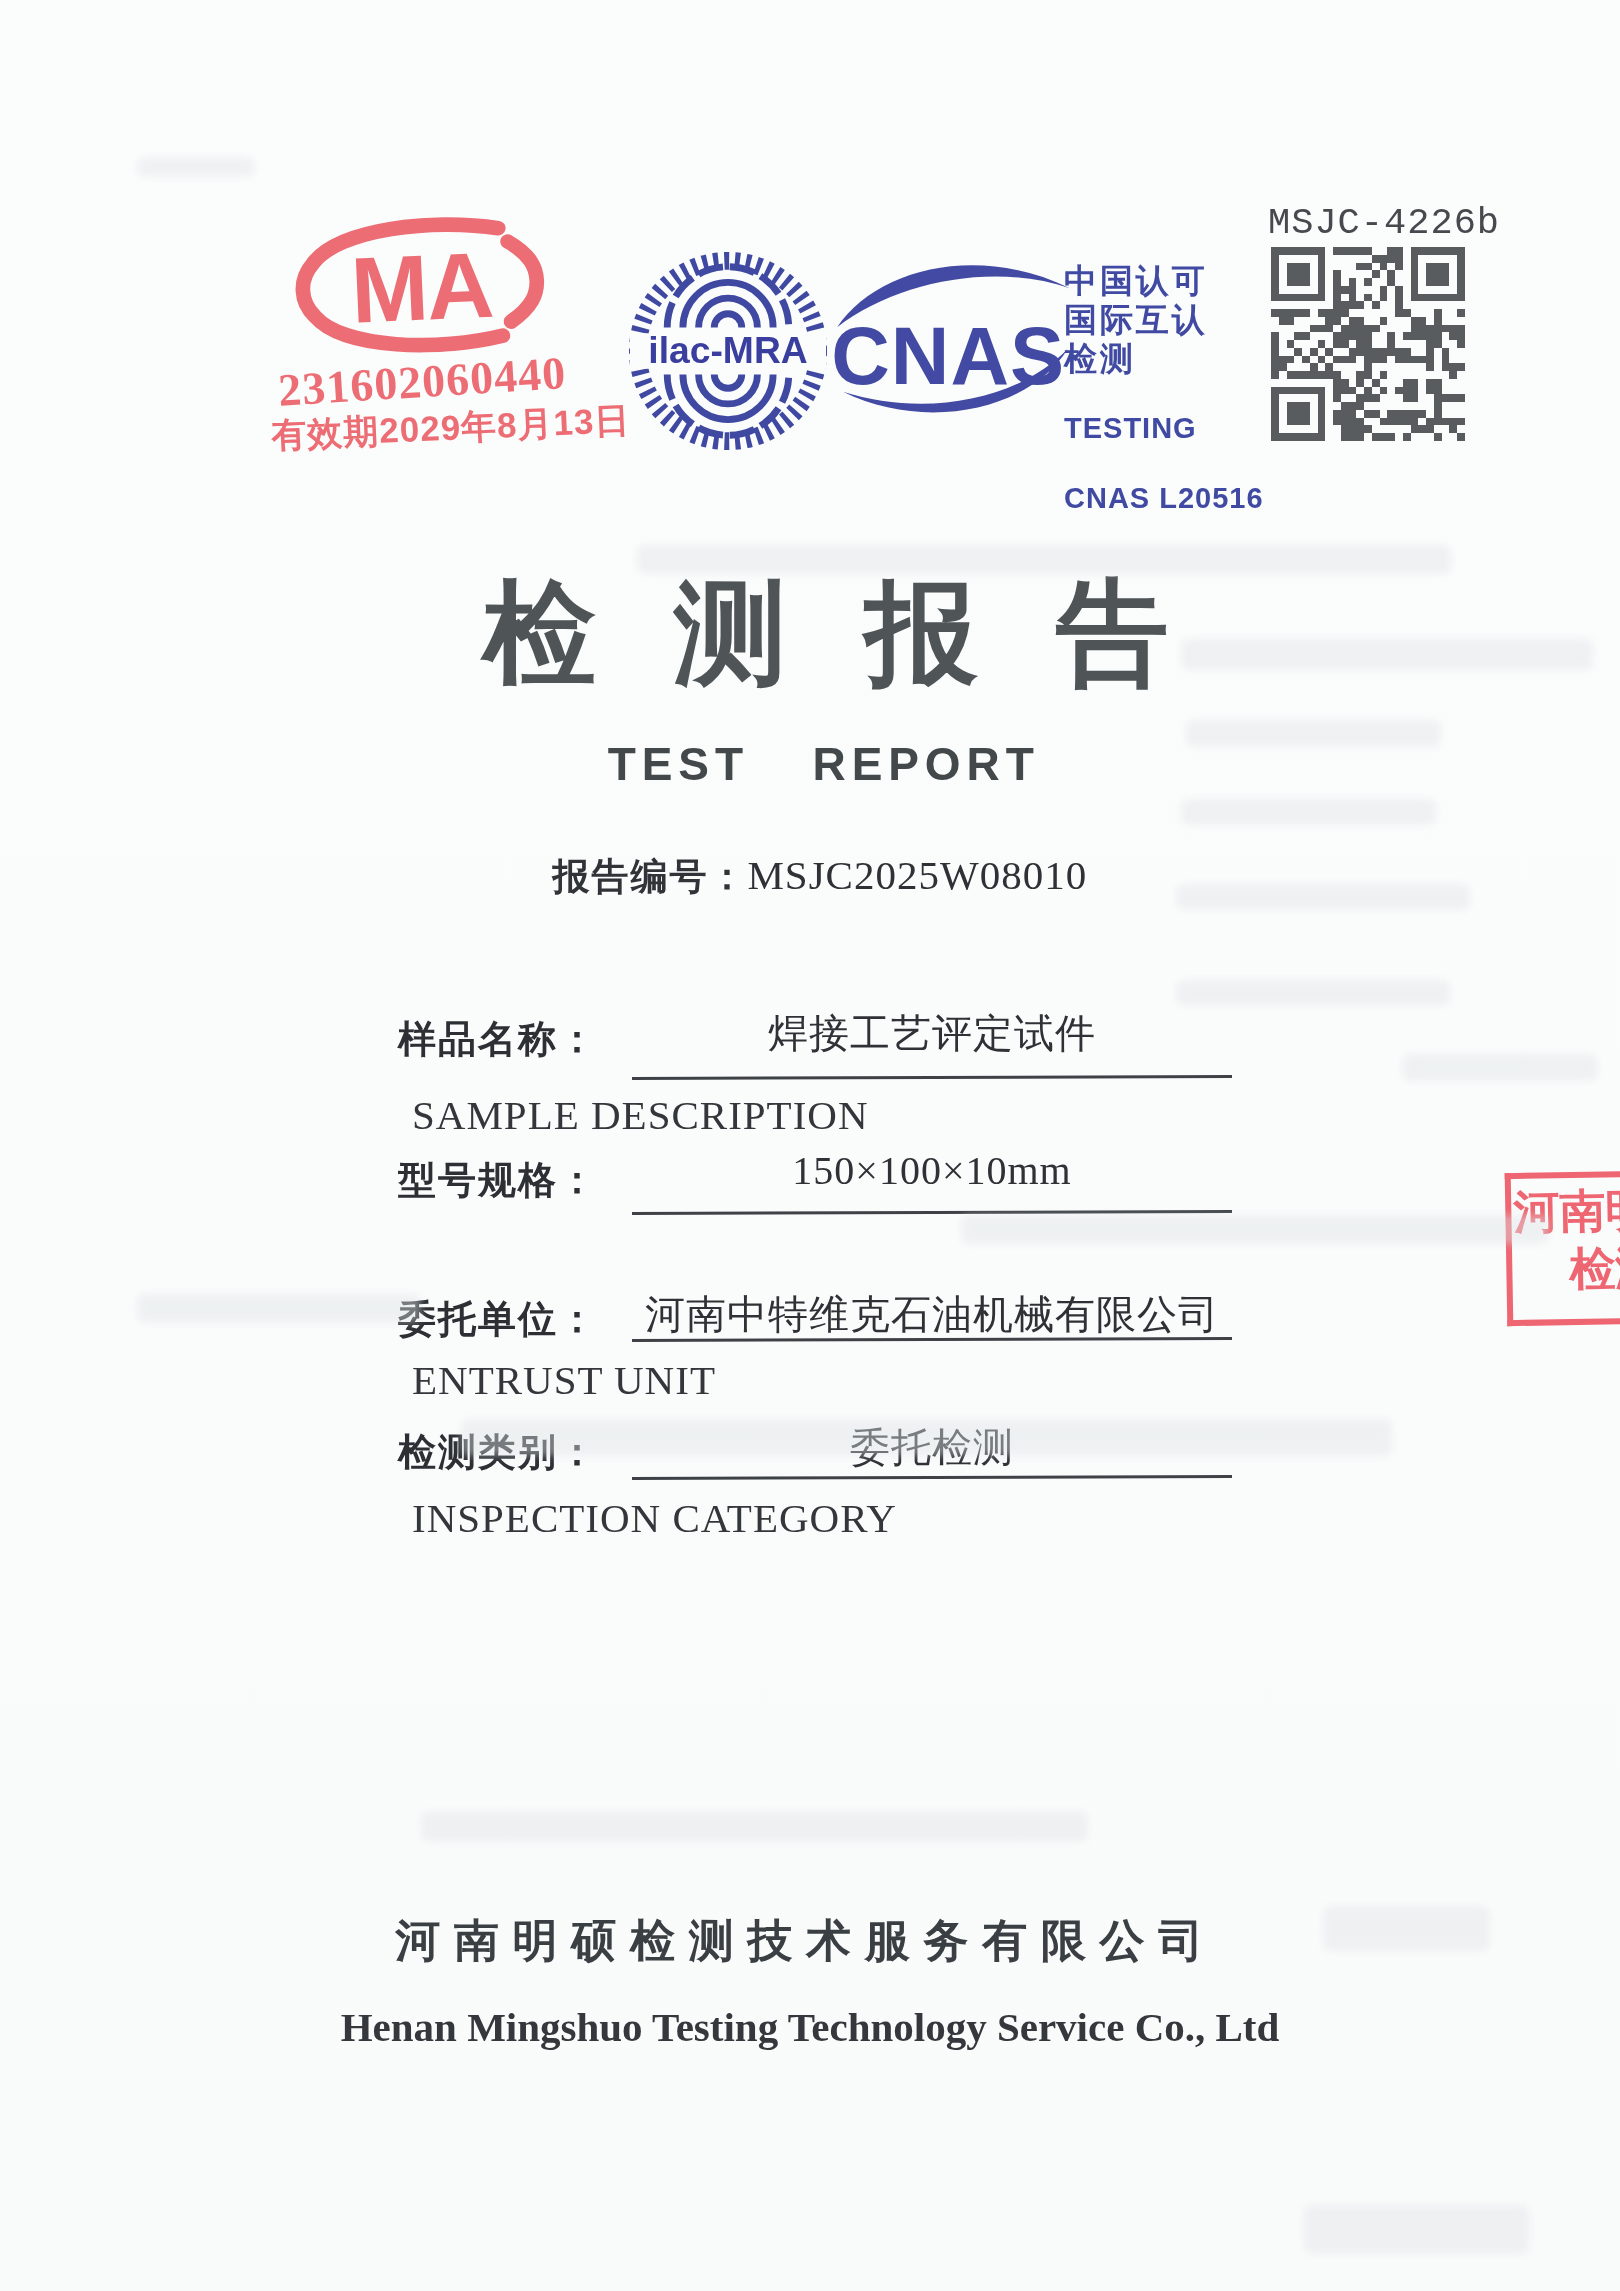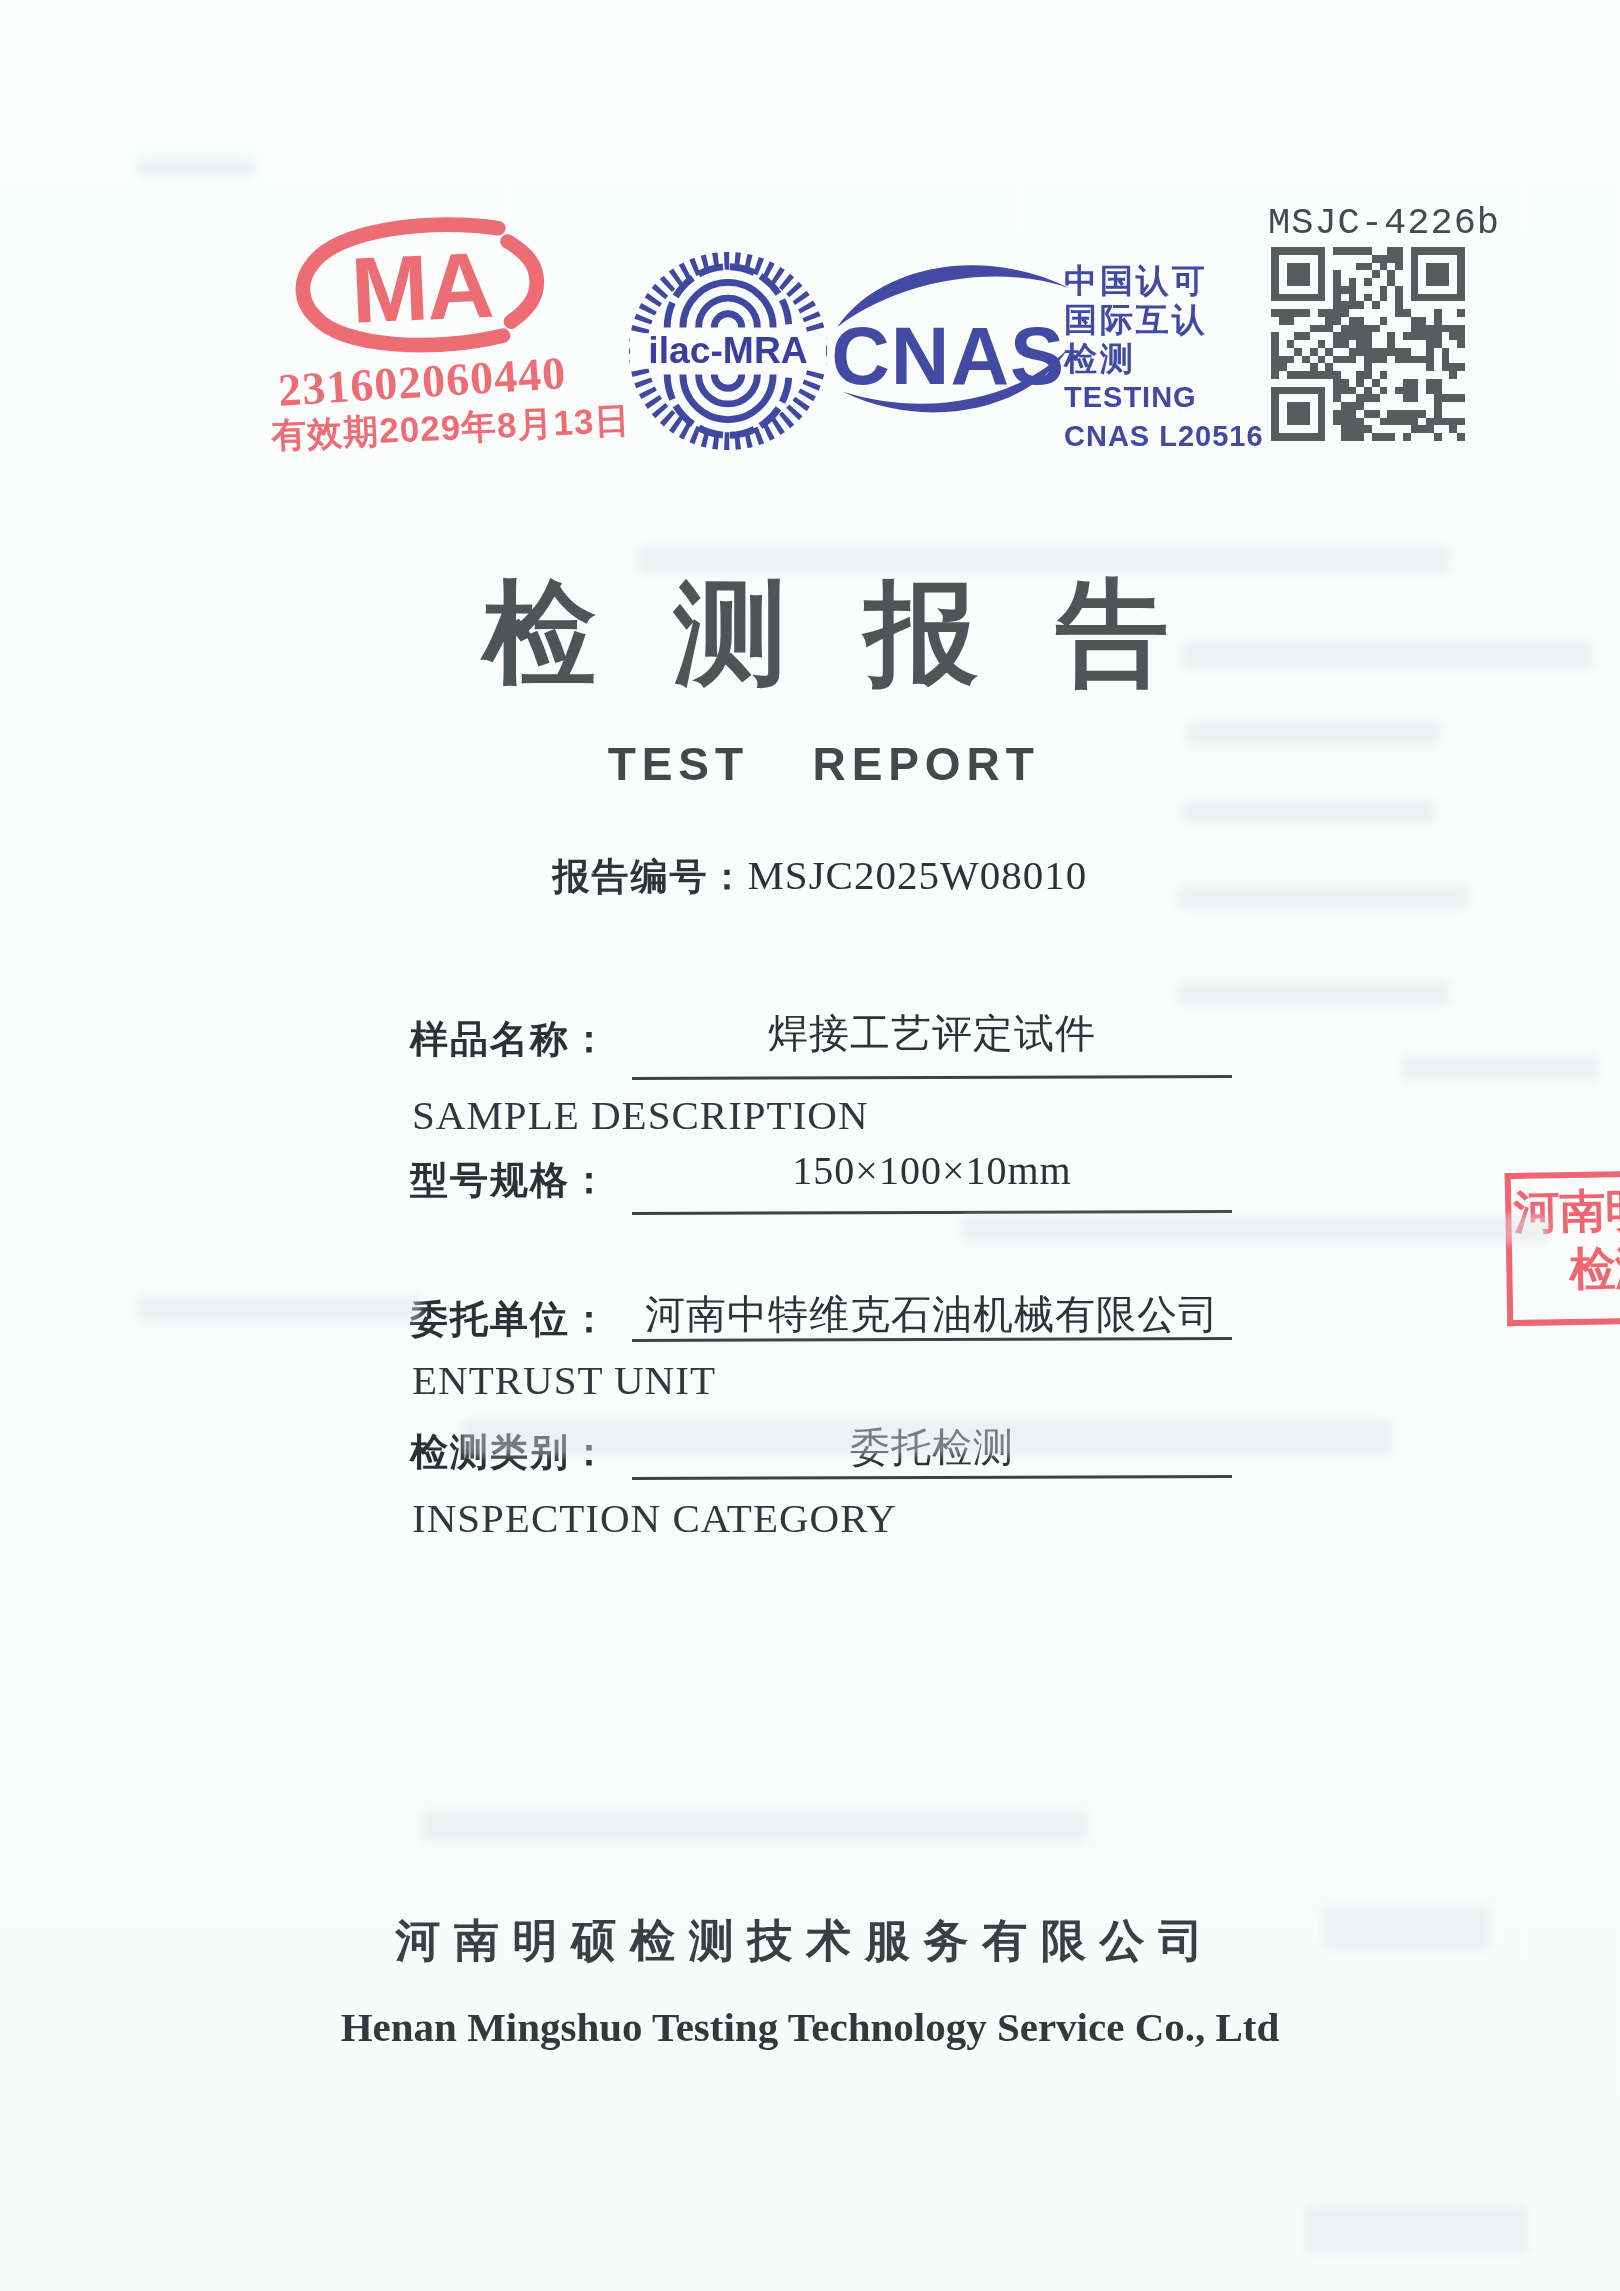--- a/index.html
+++ b/index.html
@@ -17,41 +17,41 @@
     transform:rotate(-2.5deg);color:var(--red,#ec636b);opacity:.93;}
   .cma-number{font-family:"Liberation Serif",serif;font-weight:bold;font-size:46px;
     letter-spacing:1px;line-height:1;margin-top:2px;transform:rotate(-1deg);white-space:nowrap;}
   .cma-validity{font-weight:bold;font-size:35px;letter-spacing:1px;line-height:1;
     margin-top:5.9px;white-space:nowrap;}
 
   .ilac-logo{left:628px;top:251px;}
   .cnas-logo{left:829px;top:253px;}
   .cnas-text{left:1064px;top:261px;color:var(--blue,#414aa3);font-weight:bold;line-height:39px;}
   .cnas-text .zh{font-size:33px;letter-spacing:2.9px;white-space:nowrap;}
-  .cnas-text .en{font-size:29px;letter-spacing:1px;white-space:nowrap;}
+  .cnas-text .en{font-size:29px;letter-spacing:1px;white-space:nowrap;margin-top:31px;}
 
   .report-code{left:1268px;top:202px;font-family:Liberation Mono, monospace;
     font-size:37px;color:#46494d;letter-spacing:1px;}
   .qr{left:1271px;top:247px;width:194px;height:194px;display:grid;
     grid-template-columns:repeat(25,1fr);grid-template-rows:repeat(25,1fr);}
   .qr div.on{background:var(--qr,#595c5f);}
 
   
   .title-zh{left:0;top:572px;width:100%;text-align:center;transform:translateX(15.7px);
     font-family:"Liberation Serif","DejaVu Serif",serif;font-weight:bold;
     font-size:113px;color:#4f5457;line-height:1.1;}
   .title-zh span{letter-spacing:78px;margin-right:-78px;}
   .title-en{left:0;top:737px;width:100%;text-align:center;transform:translateX(13.7px);
     font-weight:bold;font-size:46px;color:#43484b;letter-spacing:5.9px;word-spacing:45px;}
   .report-no{left:0;top:851px;width:100%;text-align:center;transform:translateX(9.8px);white-space:nowrap;}
   .report-no .lbl{font-weight:bold;font-size:37px;color:#303438;letter-spacing:2px;}
   .report-no .val{font-family:"Liberation Serif",serif;font-size:41px;color:#2e3236;letter-spacing:1px;}
 
   
-  .f-label{left:410px;font-size:38px;font-weight:bold;color:#2c3034;letter-spacing:2px;white-space:nowrap;}
+  .f-label{left:398px;font-size:38px;font-weight:bold;color:#2c3034;letter-spacing:2px;white-space:nowrap;}
   .f-value{left:632px;width:600px;text-align:center;font-family:"Liberation Serif",serif;
     font-size:40px;color:#2e3236;letter-spacing:1px;white-space:nowrap;}
   .f-line{left:632px;width:600px;height:2.9px;background:#3e4246;transform:rotate(-.2deg);}
   .f-eng{left:412px;font-family:"Liberation Serif",serif;font-size:41px;color:#33373b;
     letter-spacing:1px;white-space:nowrap;}
 
   
   .side-stamp{left:1506px;top:1172px;width:129px;height:141px;
     border:6.9px solid var(--red2,#ee5f6a);border-right:none;
     color:var(--red2,#ee5f6a);font-weight:bold;overflow:visible;

